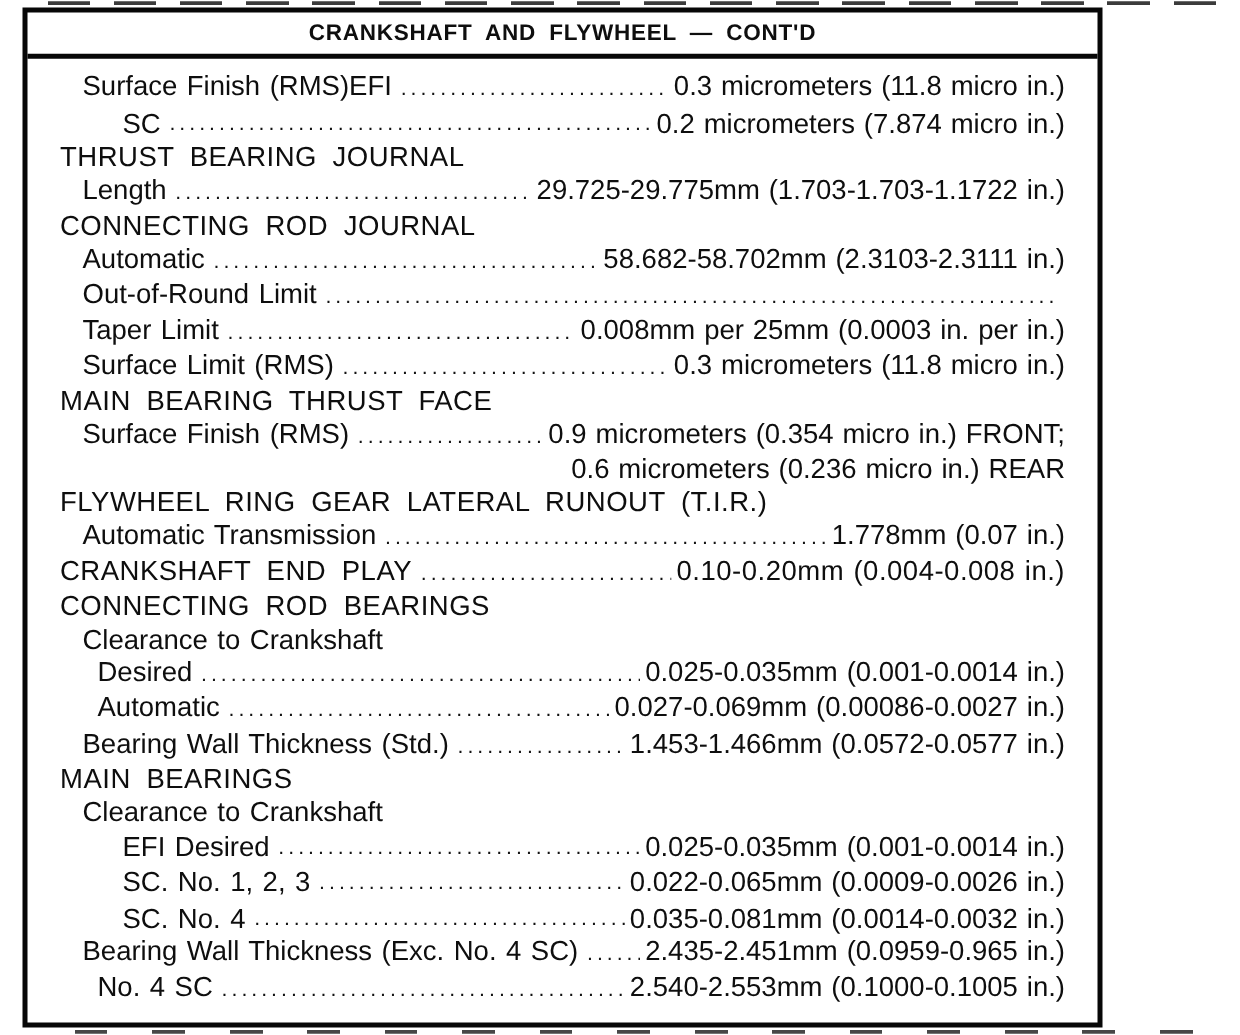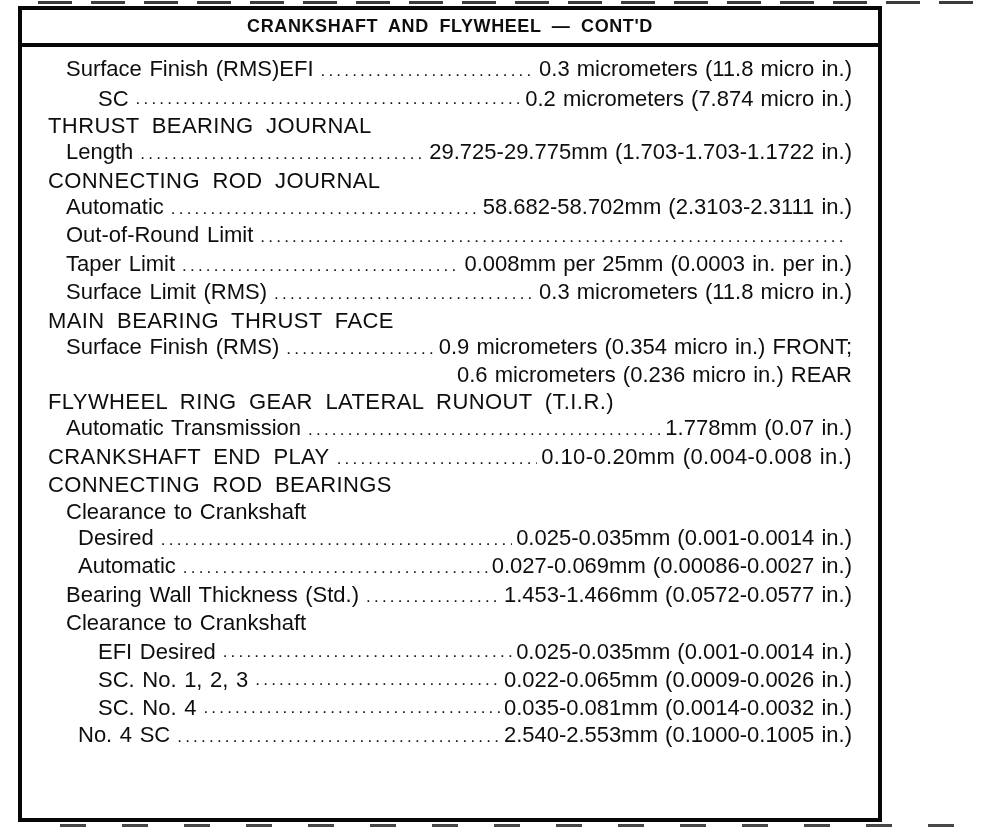--- a/index.html
+++ b/index.html
@@ -183,39 +183,49 @@
       <div class="row indent-2">
     <span class="label">Automatic</span>
     <span class="leader"></span>
     <span class="value">0.027-0.069mm (0.00086-0.0027 in.)</span>
   </div>
       <div class="row indent-1">
     <span class="label">Bearing Wall Thickness (Std.)</span>
     <span class="leader"></span>
     <span class="value">1.453-1.466mm (0.0572-0.0577 in.)</span>
   </div>
+      <div class="row indent-0 caps">
+    <span class="label">MAIN BEARINGS</span>
+
+    <span class="value"></span>
+  </div>
       <div class="row indent-1">
     <span class="label">Clearance to Crankshaft</span>
 
     <span class="value"></span>
   </div>
       <div class="row indent-3">
     <span class="label">EFI Desired</span>
     <span class="leader"></span>
     <span class="value">0.025-0.035mm (0.001-0.0014 in.)</span>
   </div>
       <div class="row indent-3">
     <span class="label">SC. No. 1, 2, 3</span>
     <span class="leader"></span>
     <span class="value">0.022-0.065mm (0.0009-0.0026 in.)</span>
   </div>
       <div class="row indent-3">
     <span class="label">SC. No. 4</span>
     <span class="leader"></span>
     <span class="value">0.035-0.081mm (0.0014-0.0032 in.)</span>
+  </div>
+      <div class="row indent-1">
+    <span class="label">Bearing Wall Thickness (Exc. No. 4 SC)</span>
+    <span class="leader"></span>
+    <span class="value">2.435-2.451mm (0.0959-0.965 in.)</span>
   </div>
       <div class="row indent-2">
     <span class="label">No. 4 SC</span>
     <span class="leader"></span>
     <span class="value">2.540-2.553mm (0.1000-0.1005 in.)</span>
   </div>
     </div>
 </div>
 
 </body></html>

